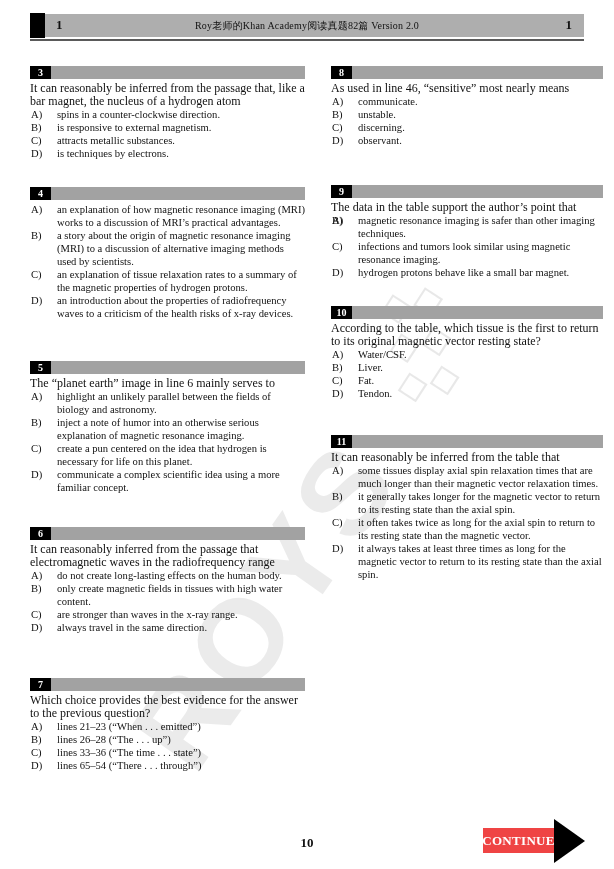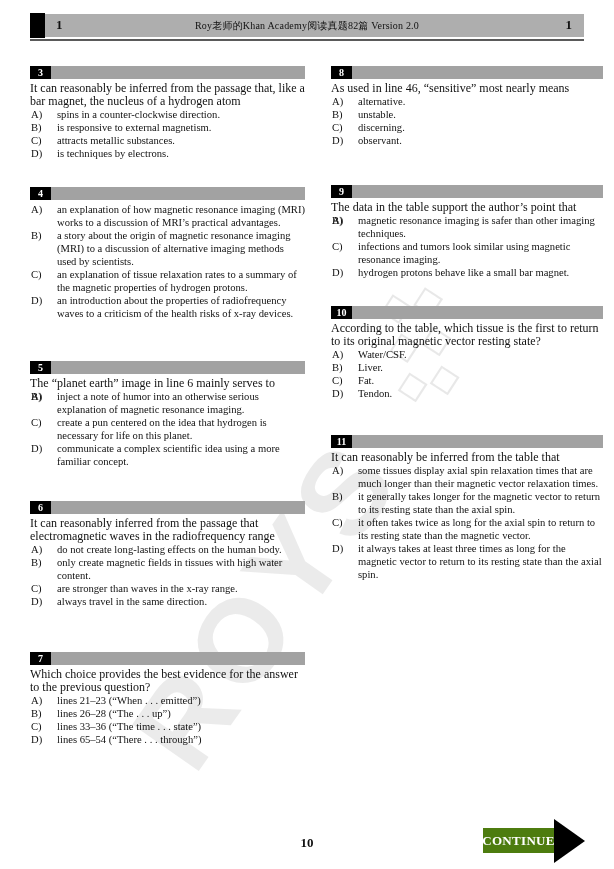--- a/index.html
+++ b/index.html
@@ -69,21 +69,21 @@
   .opt .letter { position:absolute; left:1px; top:0; }
   
   .footer-page {
     position:absolute; left:0; top:835px; width:614px;
     text-align:center; font-size:13px; font-weight:bold; z-index:2;
   }
   .continue {
     position:absolute; left:483px; top:828px; z-index:2;
   }
   .continue .bar {
-    width:71px; height:25px; background:#4d7c0f;
+    width:71px; height:25px; background:#ef4444;
     color:#fff; font-size:13px; font-weight:bold;
     display:flex; align-items:center; justify-content:center;
     letter-spacing:0.3px;
   }
   .continue .head {
     position:absolute; left:71px; top:-9px;
     width:0; height:0;
     border-top:22px solid transparent;
     border-bottom:22px solid transparent;
     border-left:31px solid #000;
@@ -157,20 +157,21 @@
     </div>
 
     <div class="q mb33">
       <div class="q-header">
         <span class="q-num">5</span>
         <span class="q-bar"></span>
       </div>
       <div class="q-stem">The “planet earth” image in line 6 mainly serves to</div>
       <div class="opt">
         <span class="letter">A)</span>
+        <span class="opt-text">highlight an unlikely parallel between the fields of biology and astronomy.</span>
       </div>
       <div class="opt">
         <span class="letter">B)</span>
         <span class="opt-text">inject a note of humor into an otherwise serious explanation of magnetic resonance imaging.</span>
       </div>
       <div class="opt">
         <span class="letter">C)</span>
         <span class="opt-text">create a pun centered on the idea that hydrogen is necessary for life on this planet.</span>
       </div>
       <div class="opt">
@@ -232,21 +233,21 @@
   <div class="col col-right">
 
     <div class="q mb38">
       <div class="q-header">
         <span class="q-num">8</span>
         <span class="q-bar"></span>
       </div>
       <div class="q-stem">As used in line 46, “sensitive” most nearly means</div>
       <div class="opt">
         <span class="letter">A)</span>
-        <span class="opt-text">alternative.</span>
+        <span class="opt-text">communicate.</span>
       </div>
       <div class="opt">
         <span class="letter">B)</span>
         <span class="opt-text">unstable.</span>
       </div>
       <div class="opt">
         <span class="letter">C)</span>
         <span class="opt-text">discerning.</span>
       </div>
       <div class="opt">

